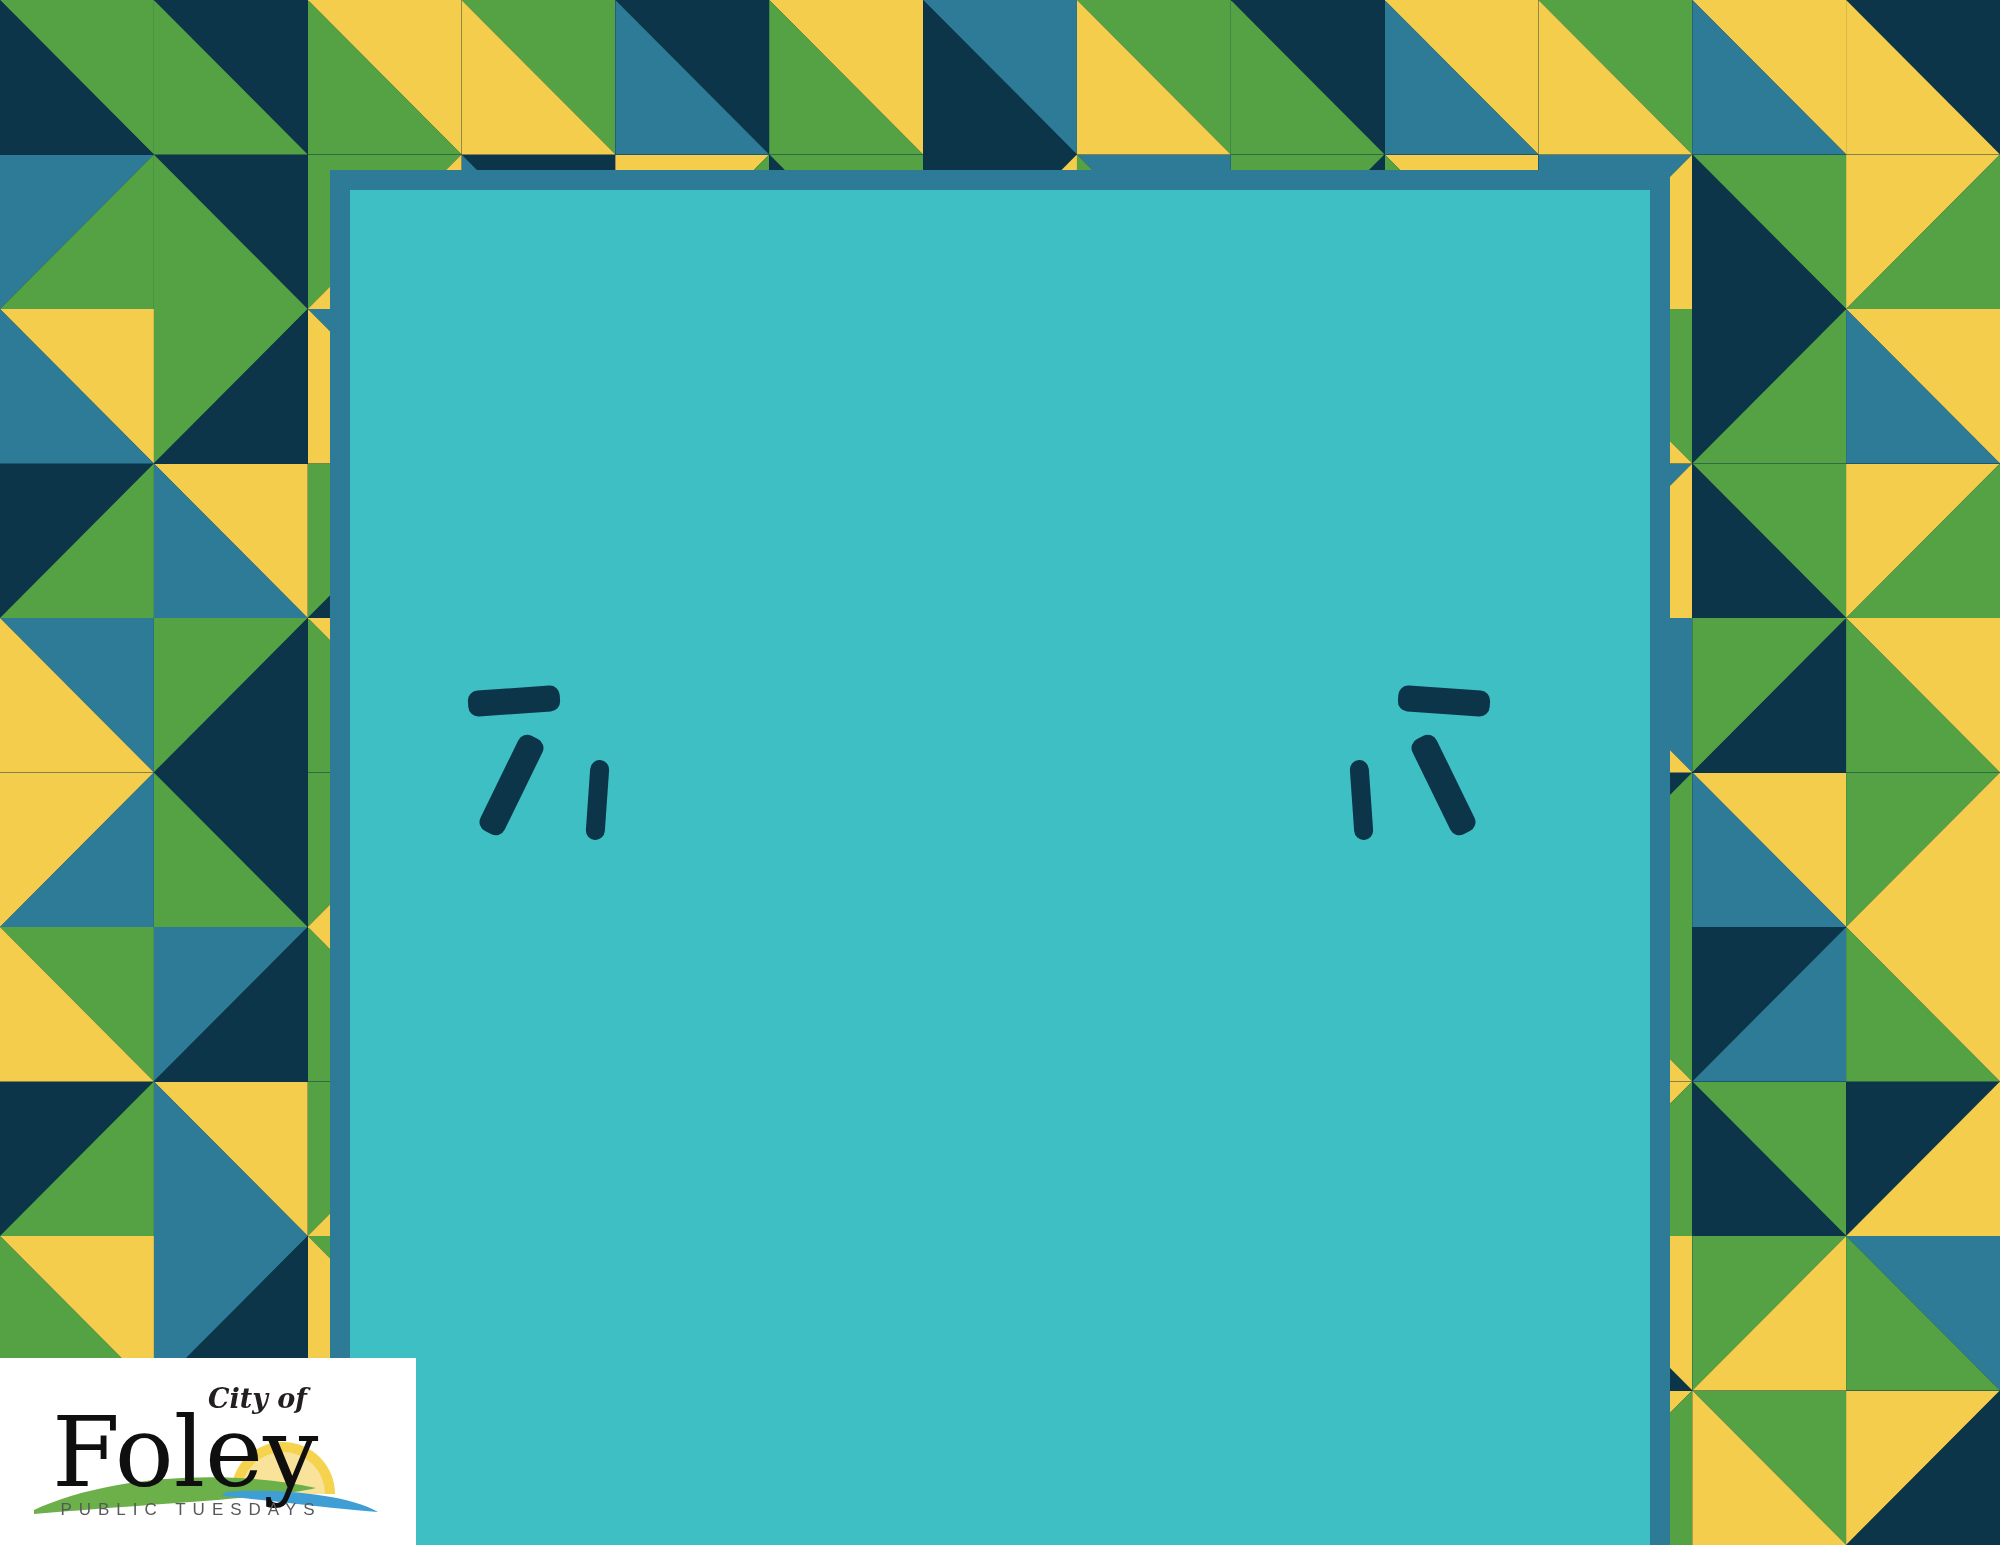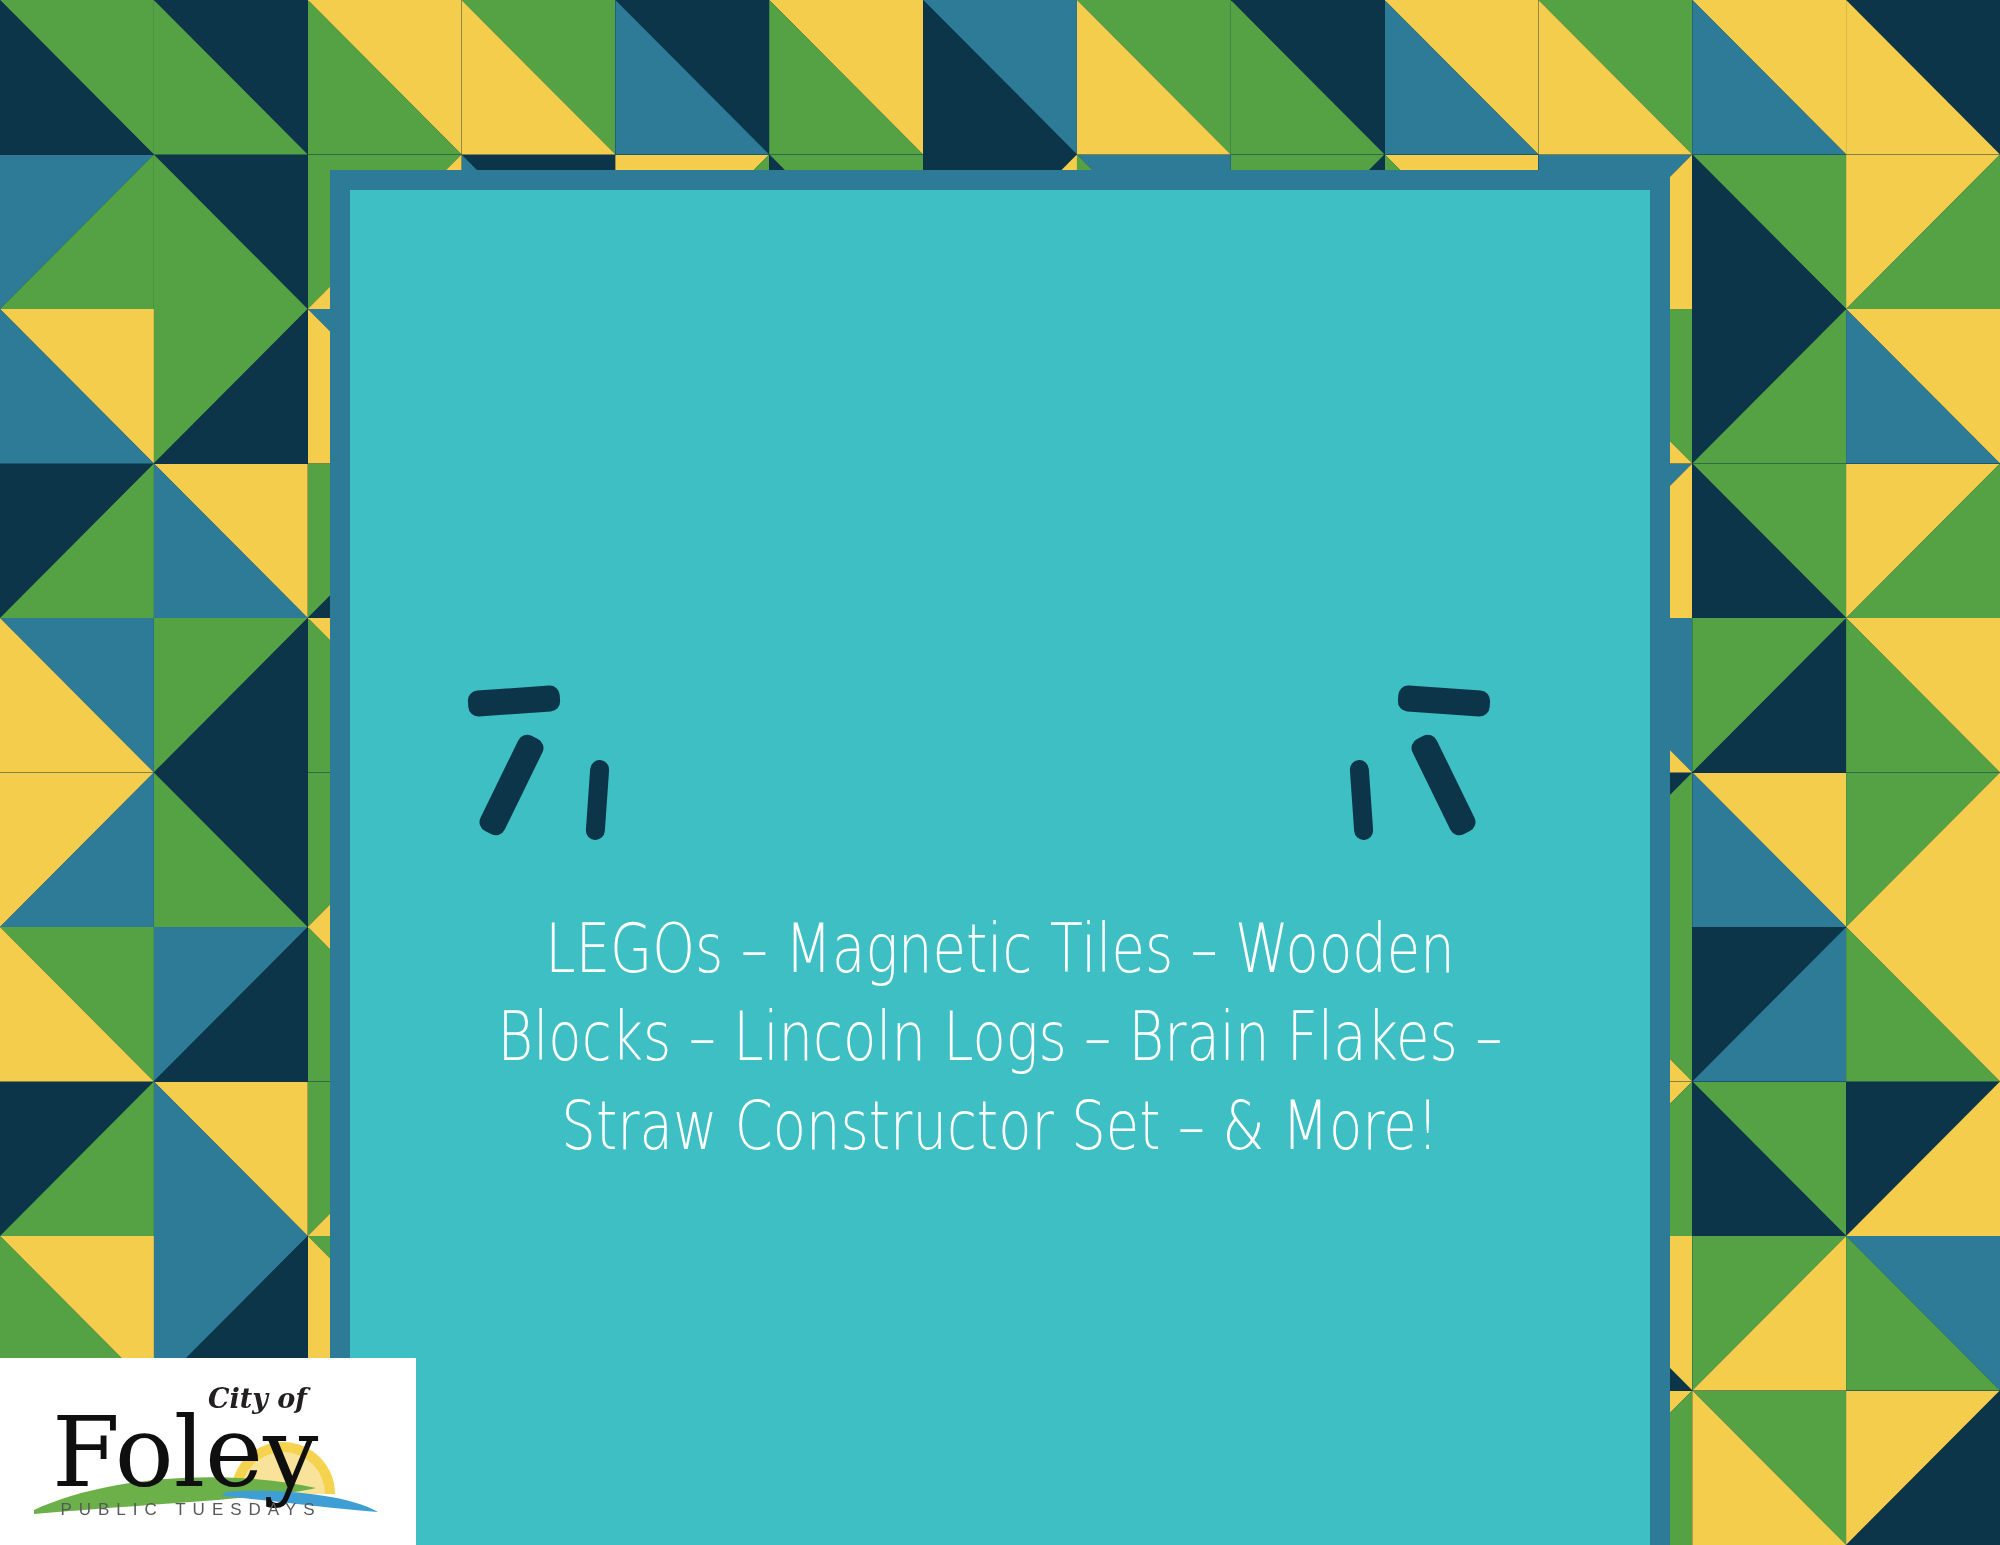--- a/index.html
+++ b/index.html
@@ -719,25 +719,20 @@
   <div id="card"></div>
 
 
   <div class="dash" id="dash-l1"></div>
   <div class="dash" id="dash-l2"></div>
   <div class="dash" id="dash-l3"></div>
   <div class="dash" id="dash-r1"></div>
   <div class="dash" id="dash-r2"></div>
   <div class="dash" id="dash-r3"></div>
 
-  <div id="materials">
-    <span class="mline">LEGOs – Magnetic Tiles – Wooden</span>
-    <span class="mline">Blocks – Lincoln Logs – Brain Flakes –</span>
-    <span class="mline">Straw Constructor Set – &amp; More!</span>
-  </div>
 
 
   <div id="logo-box">
     <svg id="logo-art" viewBox="0 0 360 150">
 
       <path d="M205 118 a52 52 0 0 1 104 0 z" fill="#f6d34e"></path>
       <path d="M215 118 a42 42 0 0 1 84 0 z" fill="#f9e39a"></path>
 
       <path d="M8 134 C80 100, 200 92, 290 112 C250 122, 120 128, 8 138 Z" fill="#6cb04a"></path>
 

